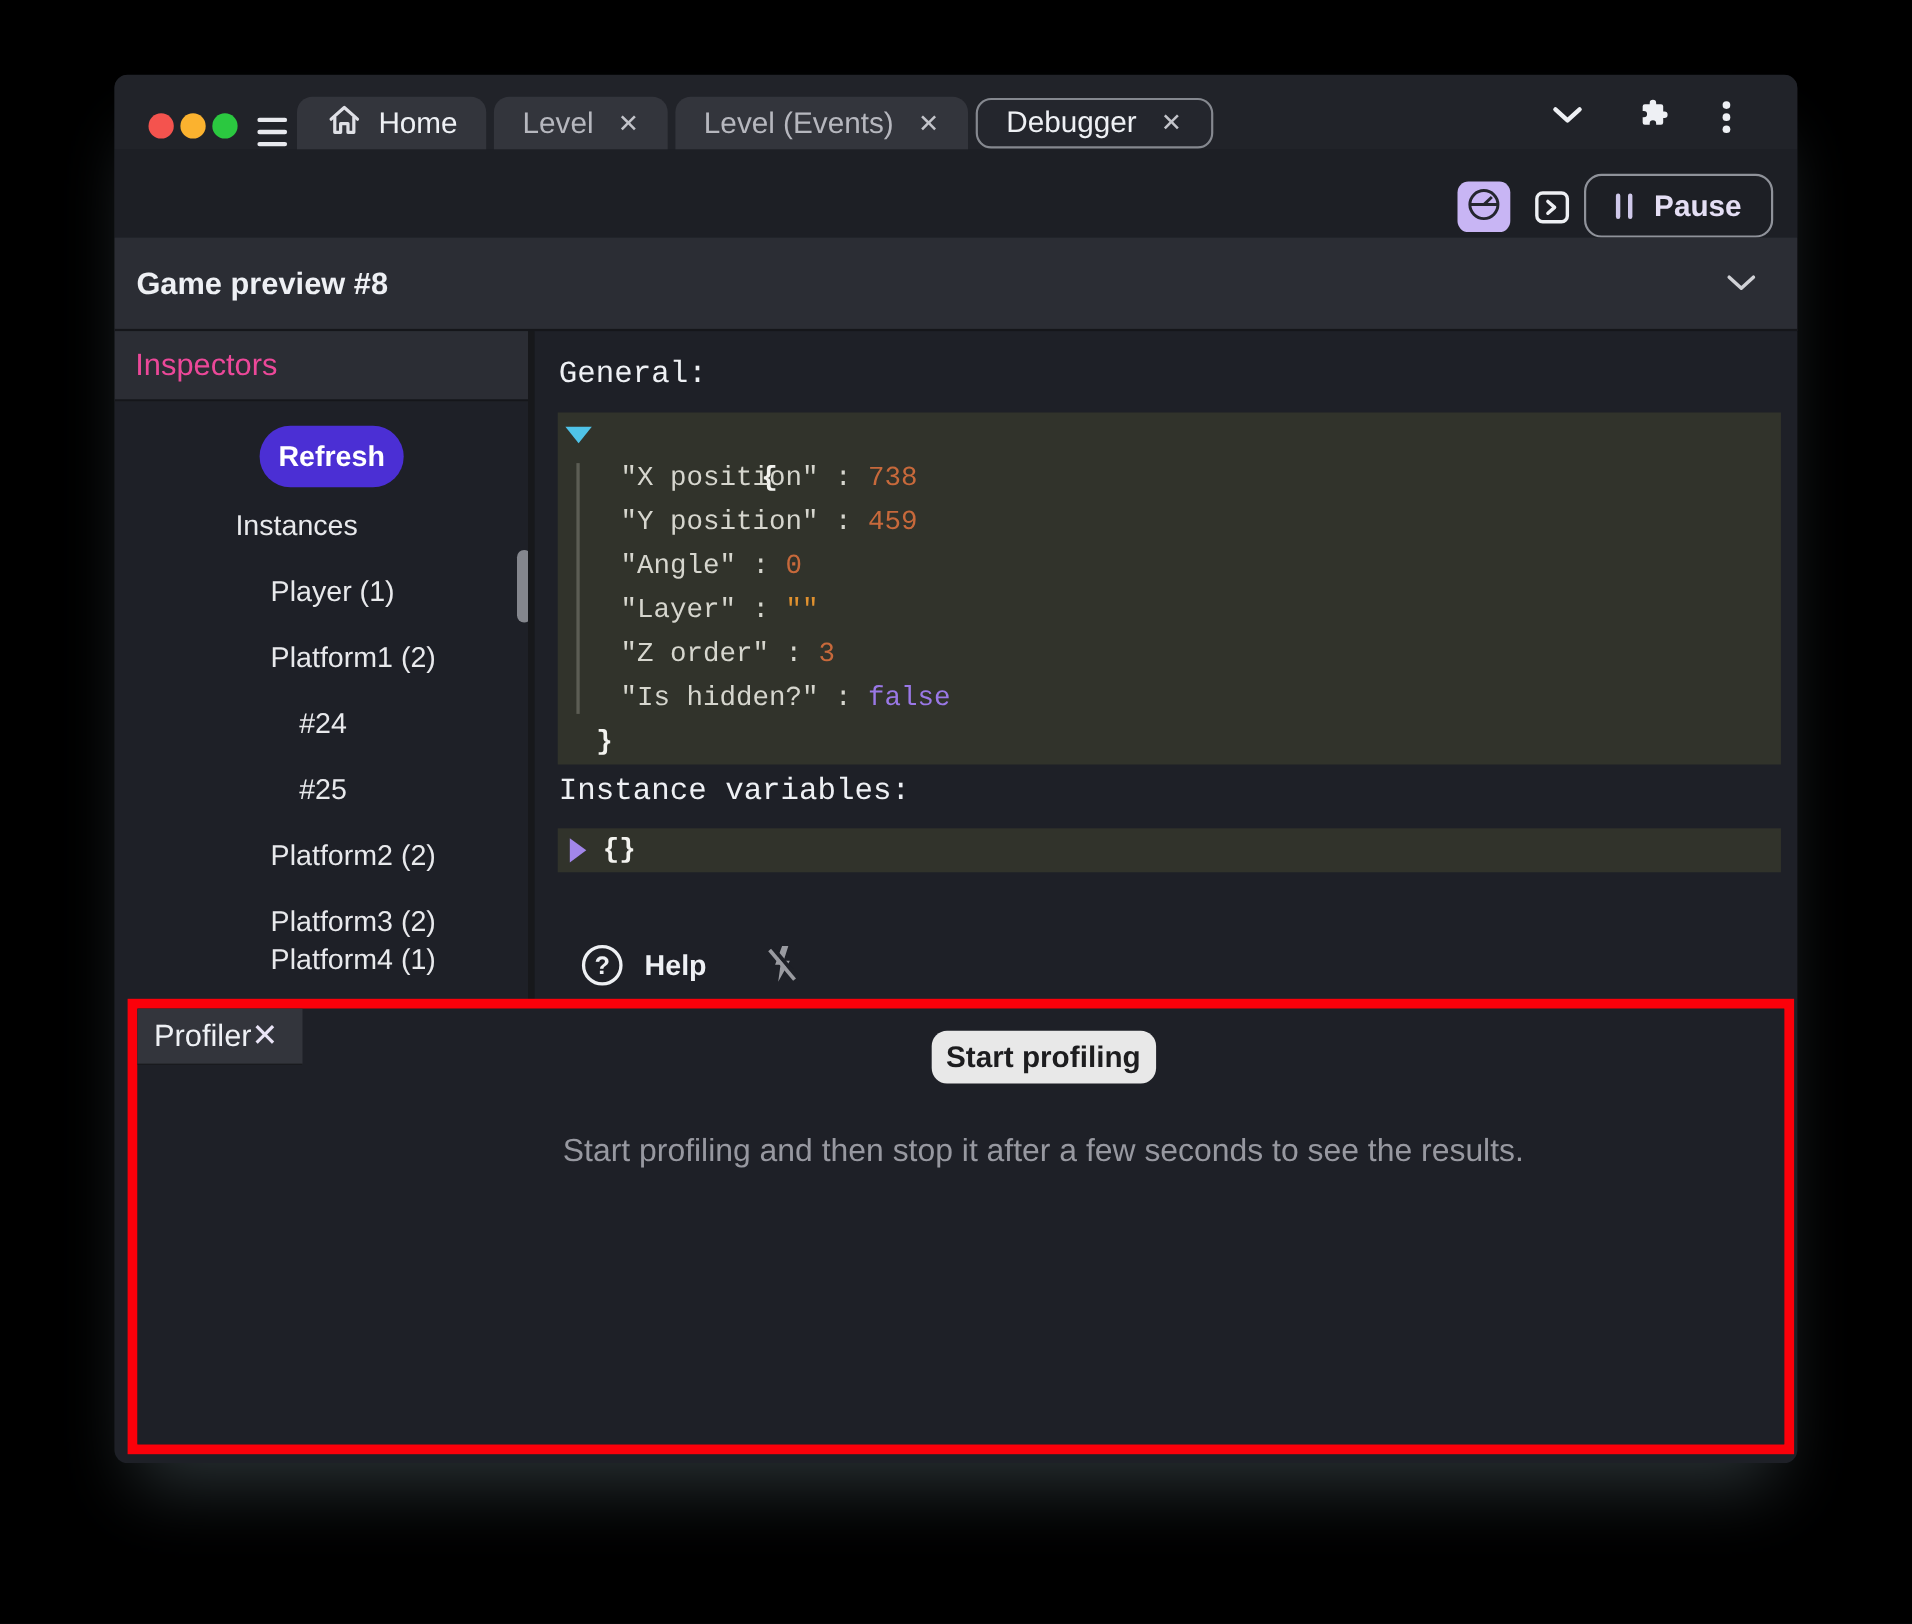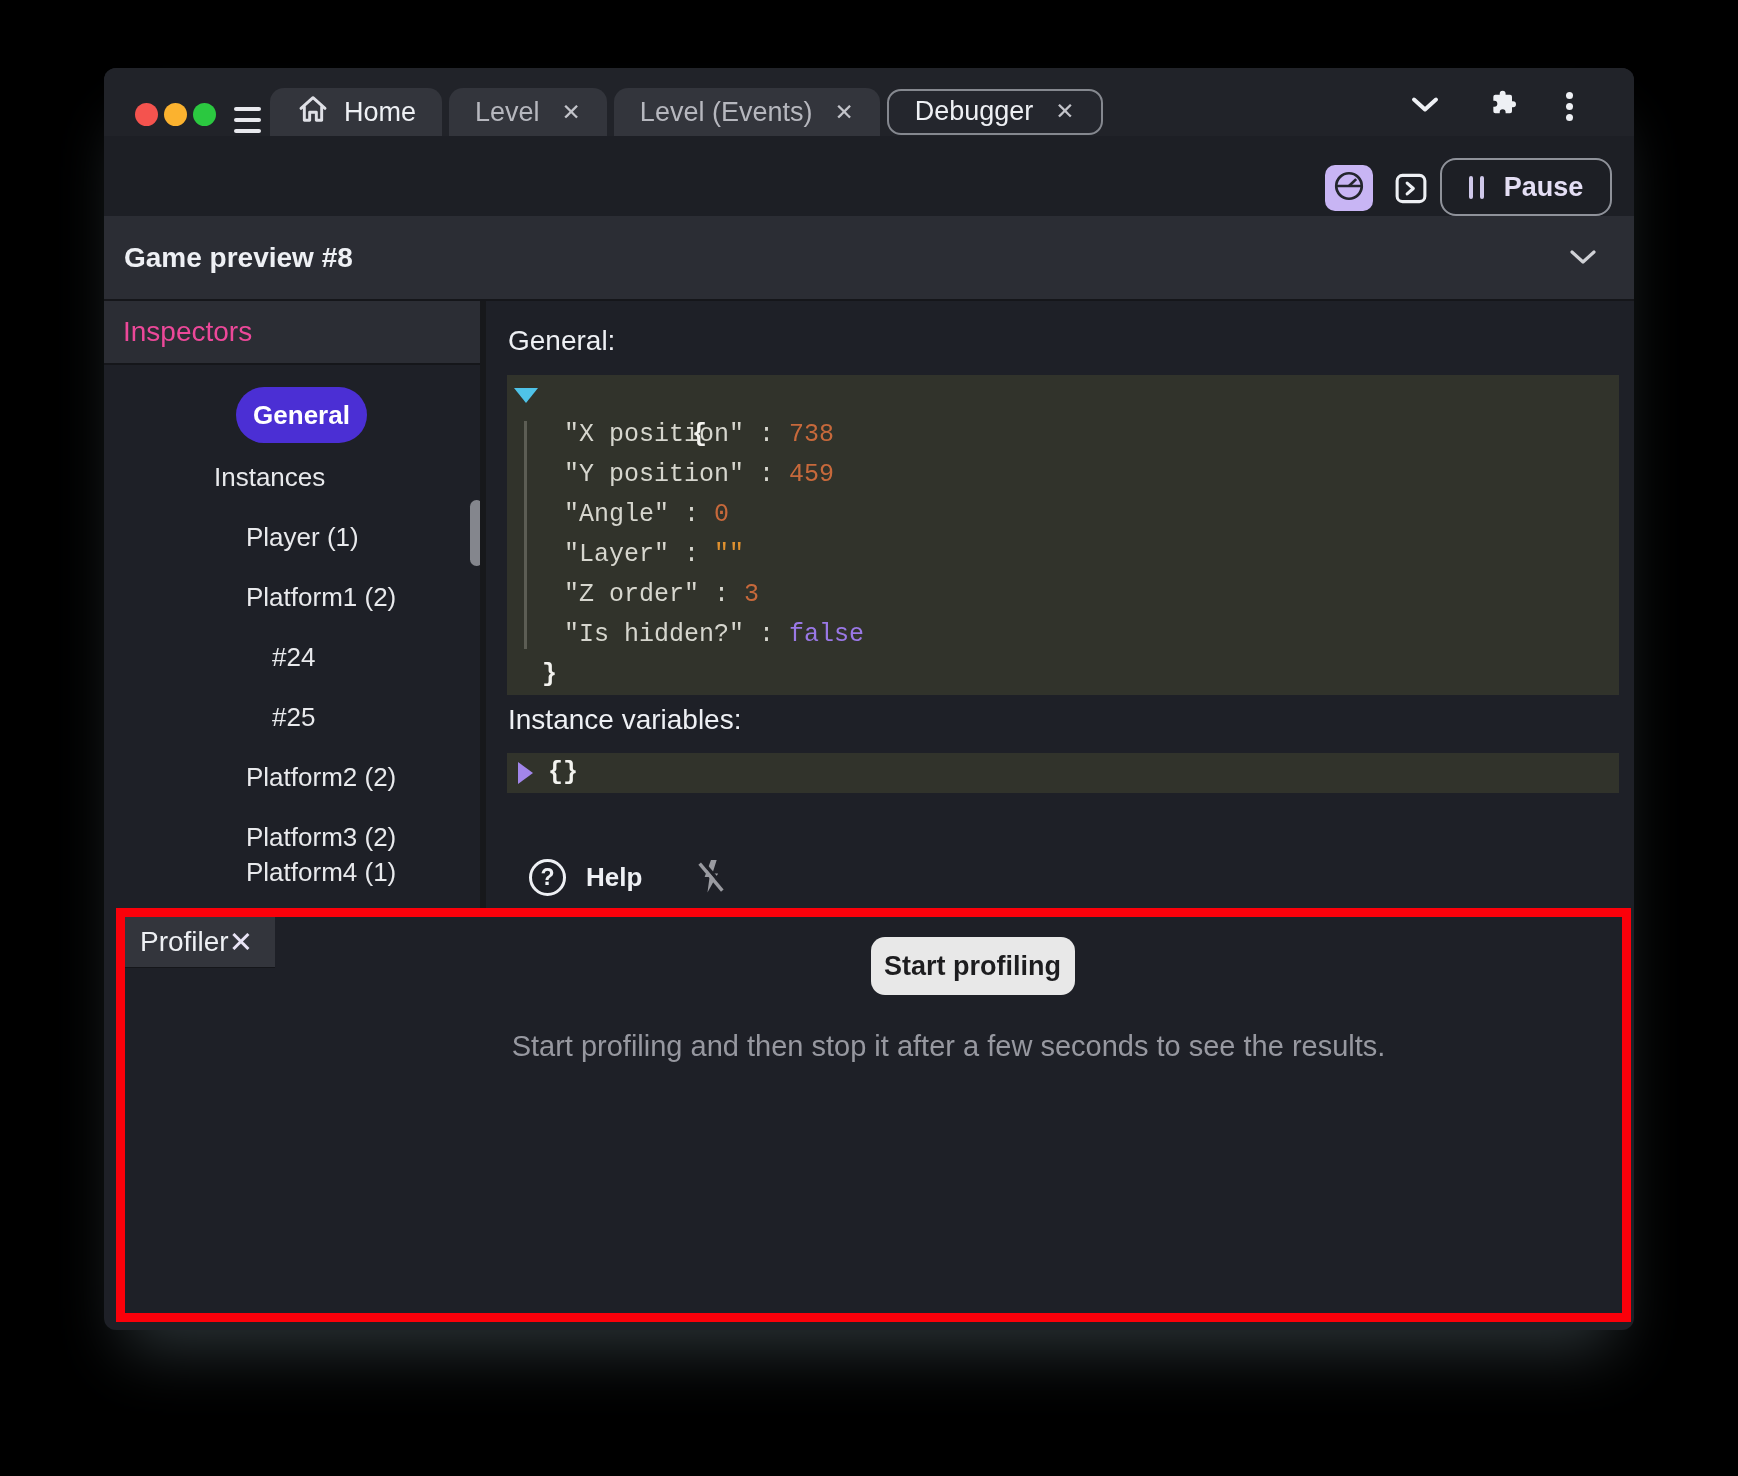--- a/index.html
+++ b/index.html
@@ -51,21 +51,21 @@
   .sidebar-header { height:64px; background:#2b2d34; border-bottom:2px solid #15161a; display:flex;
                     align-items:center; padding-left:19px; font-size:28px; color:#ec4899; }
   .refresh-btn { position:absolute; left:132px; top:86px; width:131px; height:56px; background:#4b2fd4;
                  border-radius:28px; color:#ffffff; font-weight:700; font-size:26px; display:flex;
                  align-items:center; justify-content:center; border:none; }
   .tree-item { position:absolute; height:30px; line-height:30px; font-size:26px; color:#e8e9ec; white-space:nowrap; }
   .lvl0 { left:110px; } .lvl1 { left:142px; } .lvl2 { left:168px; }
   .scroll-thumb { position:absolute; left:366px; top:199px; width:13px; height:66px; background:#84868d; border-radius:7px; }
 
   .main { position:absolute; left:388px; top:0; width:1142px; height:607px; }
-  .section-label { position:absolute; left:16px; font-size:28px; color:#eef0f4; }
+  .section-label { position:absolute; left:16px; font-size:28px; color:#eef0f4;font-family:Liberation Mono, monospace; }
   .general-label { top:24px; } .iv-label { top:403px; }
   .json-box { position:absolute; left:15px; top:74px; width:1112px; height:320px; background:#31332b; }
   .guide { position:absolute; left:17px; top:46px; width:3px; height:228px; background:#5c5d54; }
   .jline { position:relative; height:40px; line-height:40px; font-family:"Liberation Mono","DejaVu Sans Mono",monospace;
            font-size:25px; white-space:pre; padding-left:57px; color:#d6d6ce; }
   .jline.brace { padding-left:35px; color:#f3f3ef; font-weight:700; }
   .jk, .jsep { color:#d6d6ce; }
   .jv-number { color:#c7693b; }
   .jv-string { color:#e0912f; }
   .jv-boolean { color:#9a78e6; }
@@ -84,24 +84,24 @@
 
   
   .profiler-annotation { position:absolute; left:12px; top:840px; width:1515px; height:414px;
                          border:9px solid #fb000a; z-index:5; }
   .profiler-panel { width:100%; height:100%; background:#1e2027; display:flex; flex-direction:row; }
   .profiler-header { height:51px; background:#33353c; border-bottom:1px solid #15161a; display:flex;
                      align-items:center; padding:0 22px 0 15px; flex:none; }
   .profiler-title { font-size:28px; color:#eef0f4; }
   .profiler-close { margin-left:auto; font-size:29px; color:#e9e4f6; line-height:1; }
   .profiler-body { flex:1; position:relative; }
-  .start-btn { position:absolute; left:50%; top:20px; transform:translateX(-50%); width:204px; height:58px;
+  .start-btn { position:absolute; left:50%; top:20px; transform:translateX(-50%); width:204px; height:48px;
                background:#e8e8e8; border:none; border-radius:14px; display:flex; align-items:center;
                justify-content:center; font-size:27px; font-weight:700; color:#1d1d1f; white-space:nowrap;
-               font-family:"Liberation Sans",sans-serif;margin-left:24px; }
+               font-family:"Liberation Sans",sans-serif; }
   .profiler-msg { position:absolute; left:0; right:0; top:113px; text-align:center; font-size:29px; color:#9798a0; }
 </style>
 </head>
 <body>
 
 <div class="window">
 
   <div class="titlebar">
     <div class="traffic">
       <span class="light red"></span>
@@ -186,21 +186,21 @@
       <svg width="30" height="19" viewBox="0 0 30 19">
           <path d="M4 4 L15 14 L26 4" fill="none" stroke="#d0d1d6" stroke-width="3.2" stroke-linecap="round" stroke-linejoin="round"></path>
         </svg>
     </span>
   </div>
 
   <div class="content">
 
     <div class="sidebar">
       <div class="sidebar-header">Inspectors</div>
-      <button class="refresh-btn">General</button>
+      <button class="refresh-btn">Refresh</button>
       <div class="tree-item lvl0" style="top:161px">Instances</div>
       <div class="tree-item lvl1" style="top:221px">Player (1)</div>
       <div class="tree-item lvl1" style="top:281px">Platform1 (2)</div>
       <div class="tree-item lvl2" style="top:341px">#24</div>
       <div class="tree-item lvl2" style="top:401px">#25</div>
       <div class="tree-item lvl1" style="top:461px">Platform2 (2)</div>
       <div class="tree-item lvl1" style="top:521px">Platform3 (2)</div>
       <div class="tree-item lvl1" style="top:556px">Platform4 (1)</div>
       <div class="scroll-thumb"></div>
     </div>

